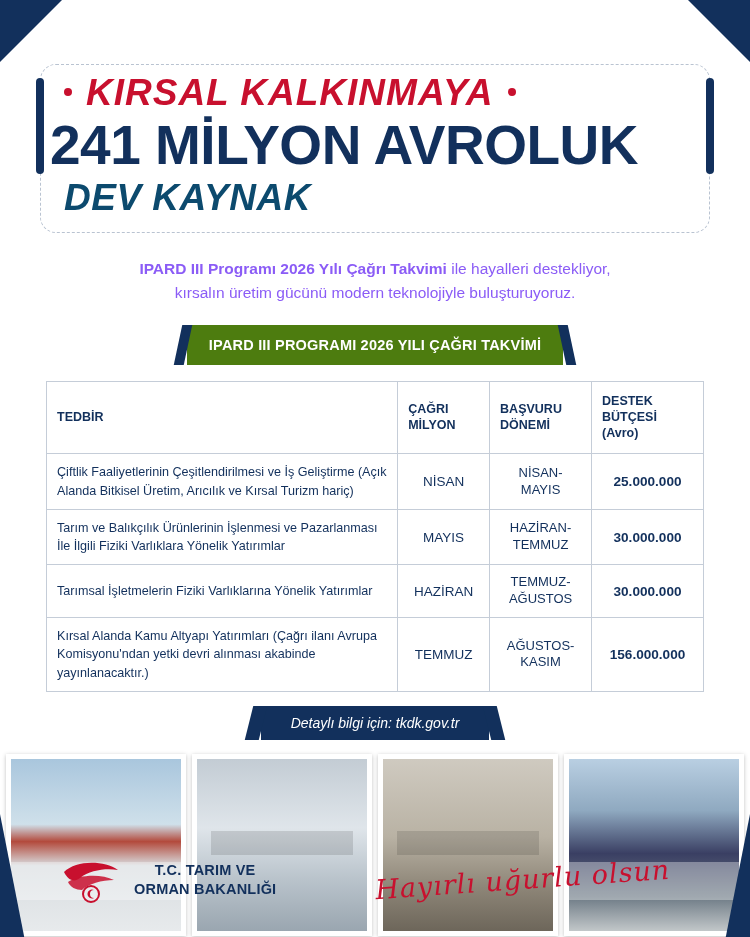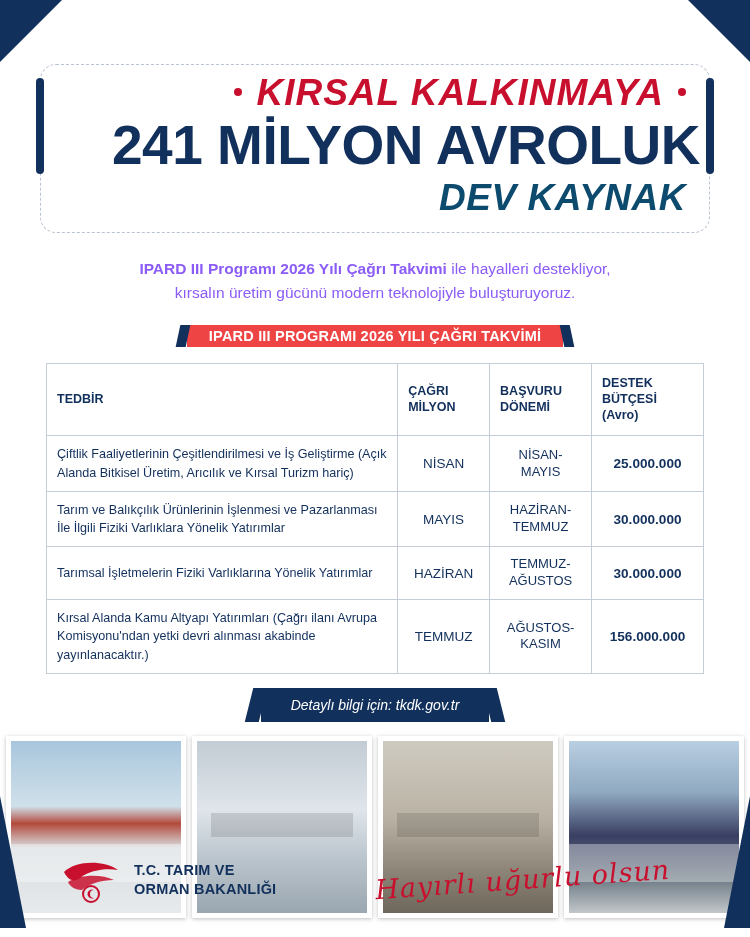--- a/index.html
+++ b/index.html
@@ -24,21 +24,21 @@
     width: 0; height: 0;
     border-top: 62px solid #12305c;
     border-left: 62px solid transparent;
   }
 
   
   .headline-wrap {
     position: relative;
     margin: 52px 40px 0 40px;
     padding: 22px 10px 18px 10px;
-    text-align: right;
+    text-align: left;
   }
   .frame-box {
     position: absolute;
     left: 0; right: 0; top: 12px; bottom: 4px;
     border: 1px dashed #b9c3d1;
     border-radius: 16px;
     pointer-events: none;
   }
   .frame-l, .frame-r {
     position: absolute;
@@ -95,26 +95,26 @@
     text-align: center;
     color: #8b5cf6;
     font-size: 15.5px;
     line-height: 1.55;
   }
   .subtitle b { font-weight: bold; }
 
   .ribbon {
     margin: 20px auto 0 auto;
     width: fit-content;
-    background: #ef4444;
+    background: #4d7c0f;
     color: #fff;
     font-weight: bold;
     font-size: 14.5px;
     letter-spacing: 0.2px;
-    padding: 3px 22px;
+    padding: 12px 22px;
     position: relative;
   }
   .ribbon:before, .ribbon:after {
     content: "";
     position: absolute;
     top: 0; bottom: 0;
     width: 10px;
     background: #12305c;
   }
   .ribbon:before { left: -9px; transform: skewX(-12deg); }
@@ -235,20 +235,21 @@
   }
 
   
   .footer {
     position: absolute;
     left: 0; right: 0; bottom: 0;
     height: 115px;
     display: flex;
     align-items: center;
     padding: 0 60px;
+    text-align: center;
   }
   .logo-block {
     display: flex;
     align-items: center;
     gap: 12px;
   }
   .crest {
     width: 62px; height: 48px;
     position: relative;
   }

